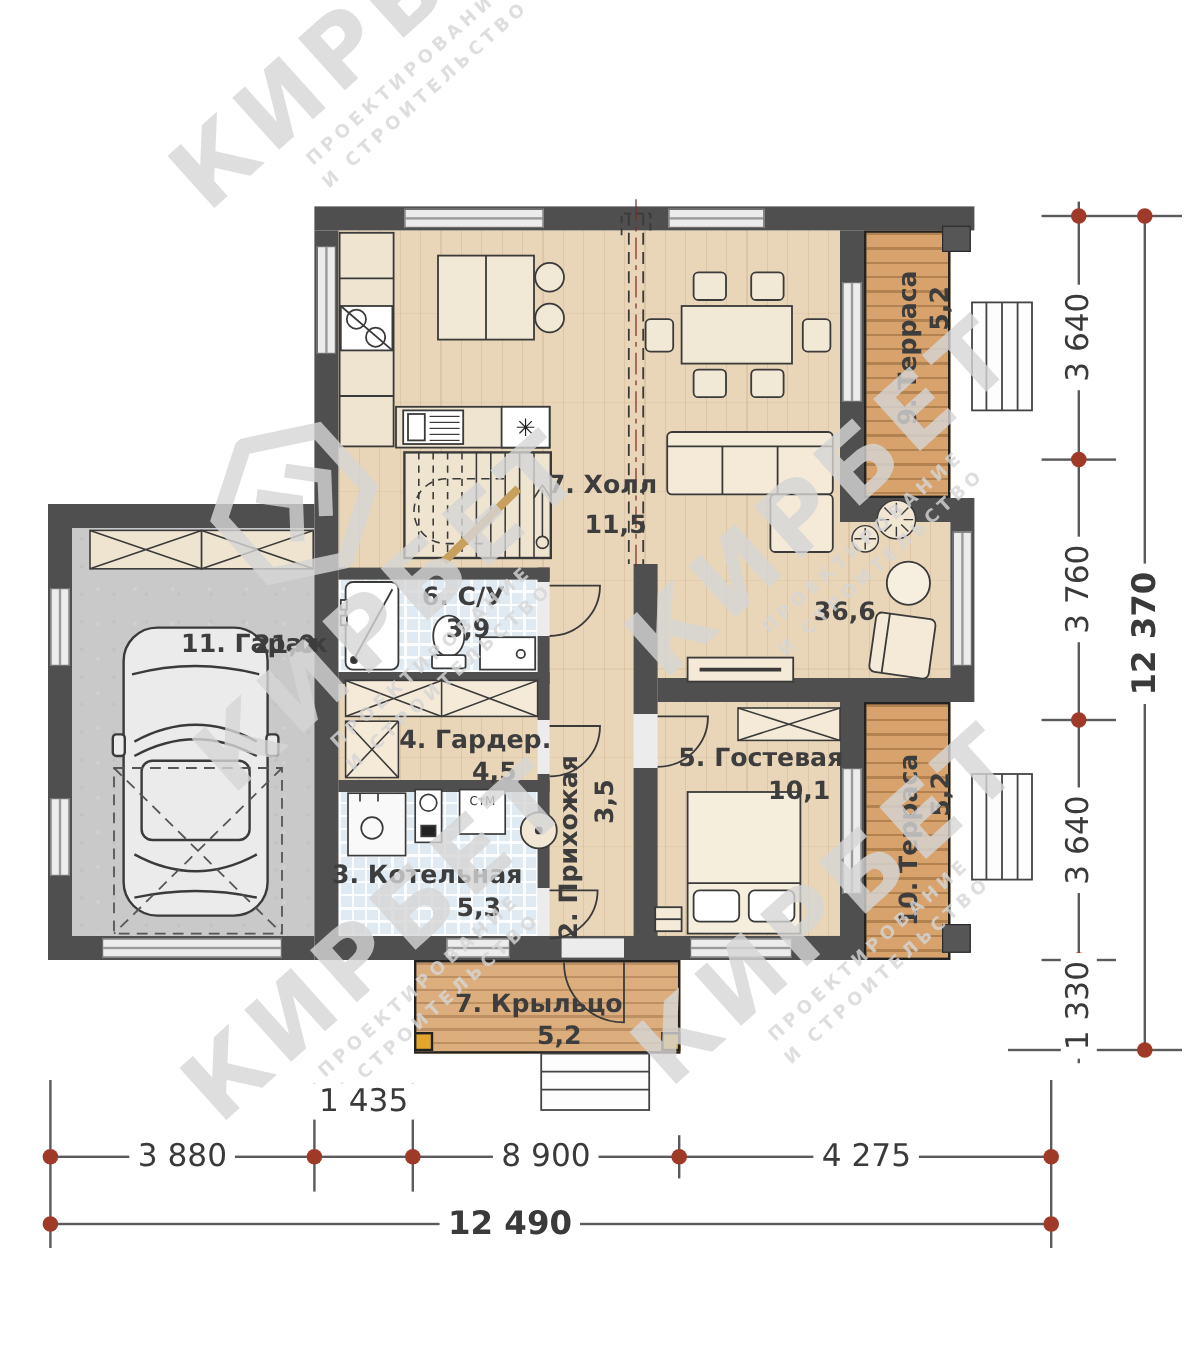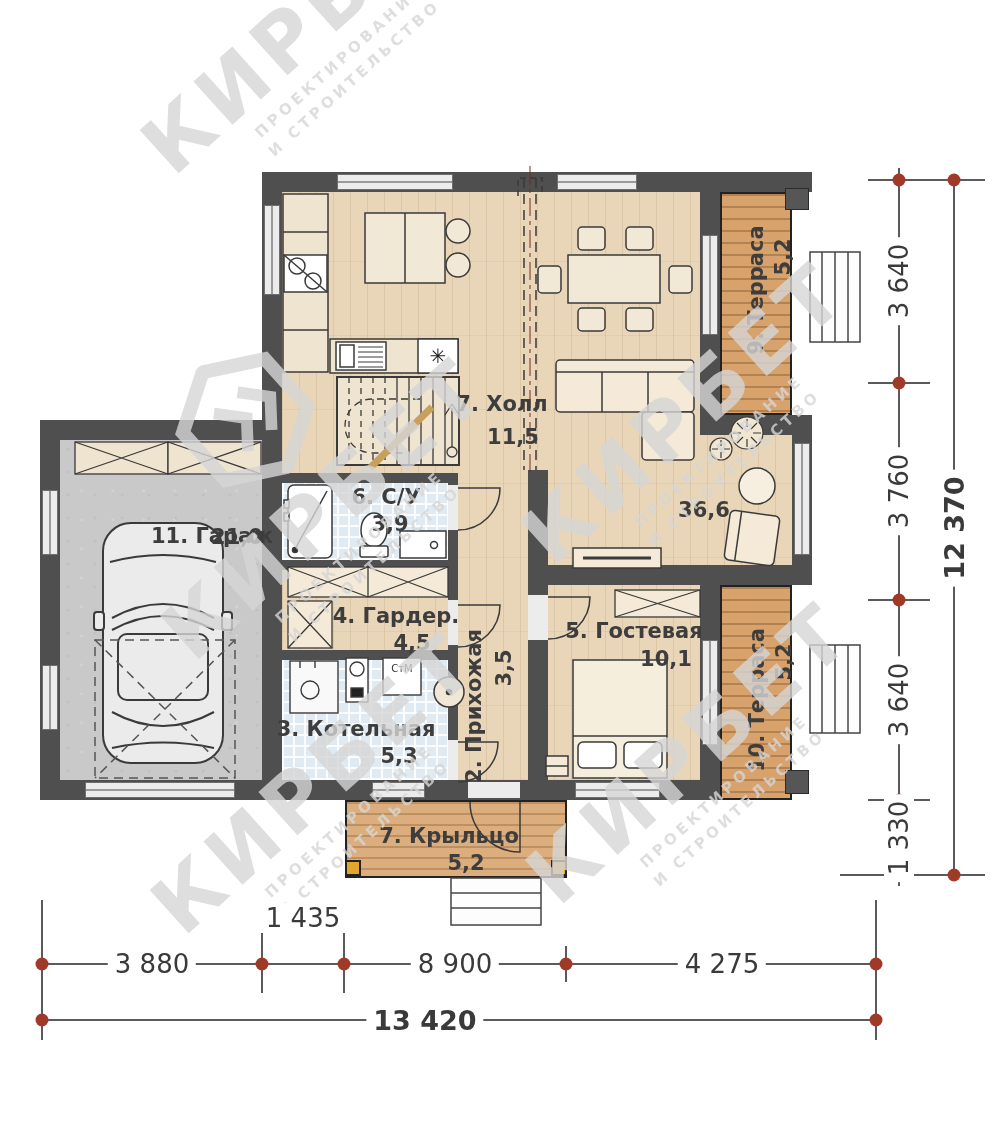--- a/index.html
+++ b/index.html
@@ -332,21 +332,21 @@
   <div class="dim-dot" style="left:344px;top:964px;"></div>
   <div class="dim-dot" style="left:566px;top:964px;"></div>
   <div class="dim-dot" style="left:876px;top:964px;"></div>
   <div class="dim-label" style="left:152px;top:964px;">3 880</div>
   <div class="dim-label" style="left:303px;top:918px;">1 435</div>
   <div class="dim-label" style="left:455px;top:964px;">8 900</div>
   <div class="dim-label" style="left:722px;top:964px;">4 275</div>
   <div class="dim-line-h" style="left:42px;top:1019px;width:834px;"></div>
   <div class="dim-dot" style="left:42px;top:1020px;"></div>
   <div class="dim-dot" style="left:876px;top:1020px;"></div>
-  <div class="dim-label total" style="left:425px;top:1020px;">13 420</div>
+  <div class="dim-label total" style="left:425px;top:1020px;">12 490</div>
 
   <div class="dim-line-v" style="left:898px;top:168px;height:718px;"></div>
   <div class="tick-h" style="left:868px;top:179px;width:117px;"></div>
   <div class="tick-h" style="left:868px;top:382px;width:62px;"></div>
   <div class="tick-h" style="left:868px;top:599px;width:62px;"></div>
   <div class="tick-h" style="left:868px;top:799px;width:62px;"></div>
   <div class="tick-h" style="left:840px;top:874px;width:145px;"></div>
   <div class="dim-dot" style="left:899px;top:180px;"></div>
   <div class="dim-dot" style="left:899px;top:383px;"></div>
   <div class="dim-dot" style="left:899px;top:600px;"></div>

